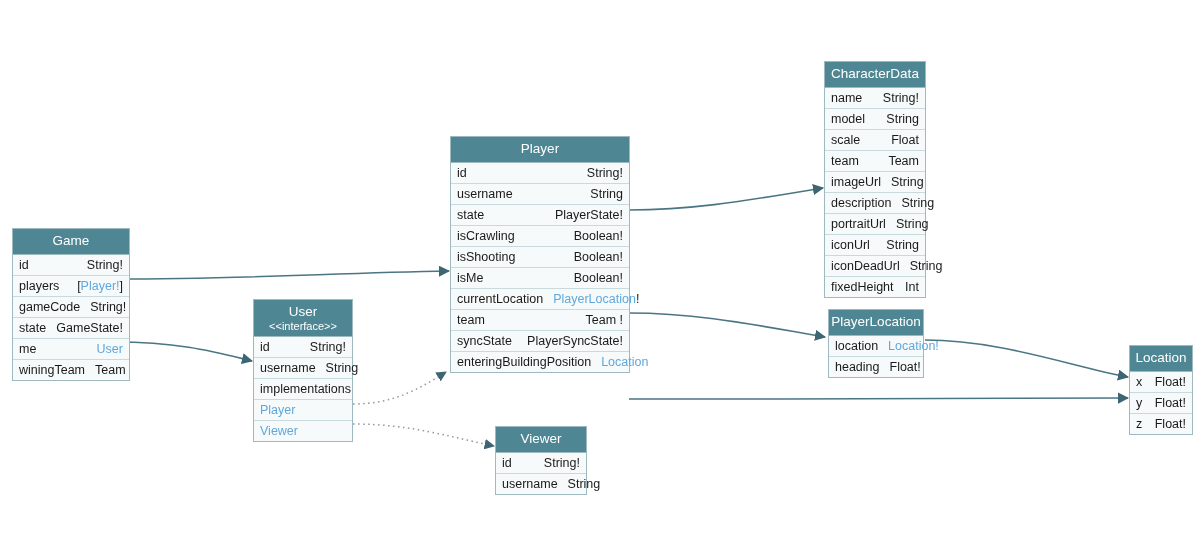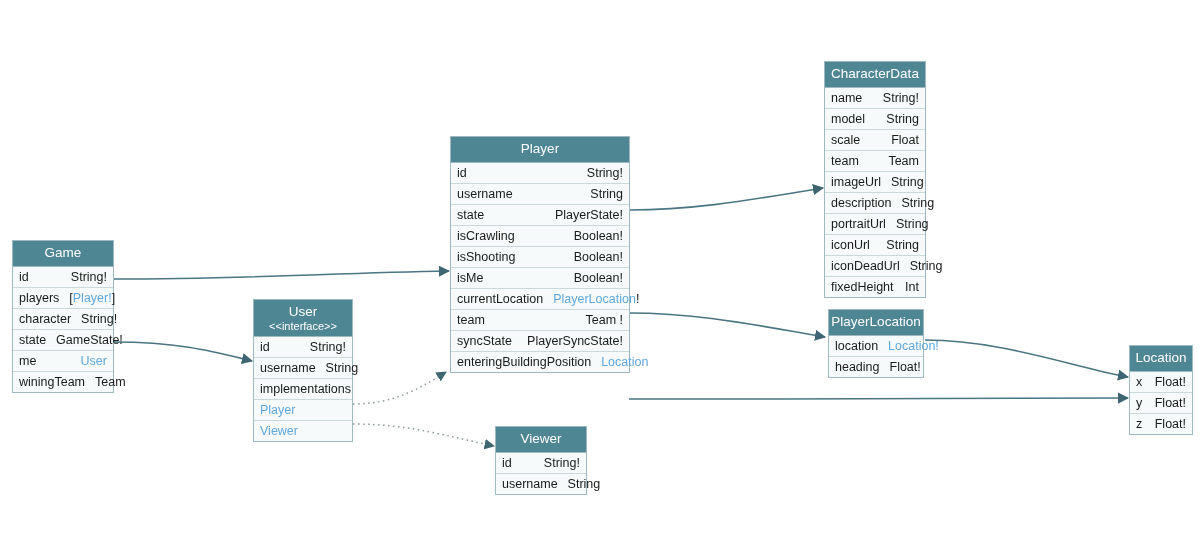--- a/index.html
+++ b/index.html
@@ -72,32 +72,32 @@
       <path d="M 629 313 C 700 313 760 326 825 337"></path>
       <path d="M 629 399 C 800 399 1000 399 1128 398"></path>
       <path d="M 925 340 C 1000 340 1070 366 1128 377"></path>
     </g>
     <g fill="none" stroke="#8a9a9e" stroke-width="1.5" stroke-dasharray="1.5 3.5" marker-end="url(#arrow)">
       <path d="M 353 404 C 395 404 420 388 446 372"></path>
       <path d="M 353 424 C 410 424 450 437 494 446"></path>
     </g>
   </svg>
 
-  <div class="entity" style="left:12px;top:228px;width:102px;margin-top:12px;">
+  <div class="entity" style="left:12px;top:228px;width:118px;">
     <div class="hdr">Game</div>
     <div class="row">
       <span class="fname">id</span>
       <span class="ftype plain">String!</span>
     </div>
     <div class="row">
       <span class="fname">players</span>
       <span class="ftype"><span class="plain">[</span><span class="link">Player!</span><span class="plain">]</span></span>
     </div>
     <div class="row">
-      <span class="fname">character</span>
+      <span class="fname">gameCode</span>
       <span class="ftype plain">String!</span>
     </div>
     <div class="row">
       <span class="fname">state</span>
       <span class="ftype plain">GameState!</span>
     </div>
     <div class="row">
       <span class="fname">me</span>
       <span class="ftype link">User</span>
     </div>

